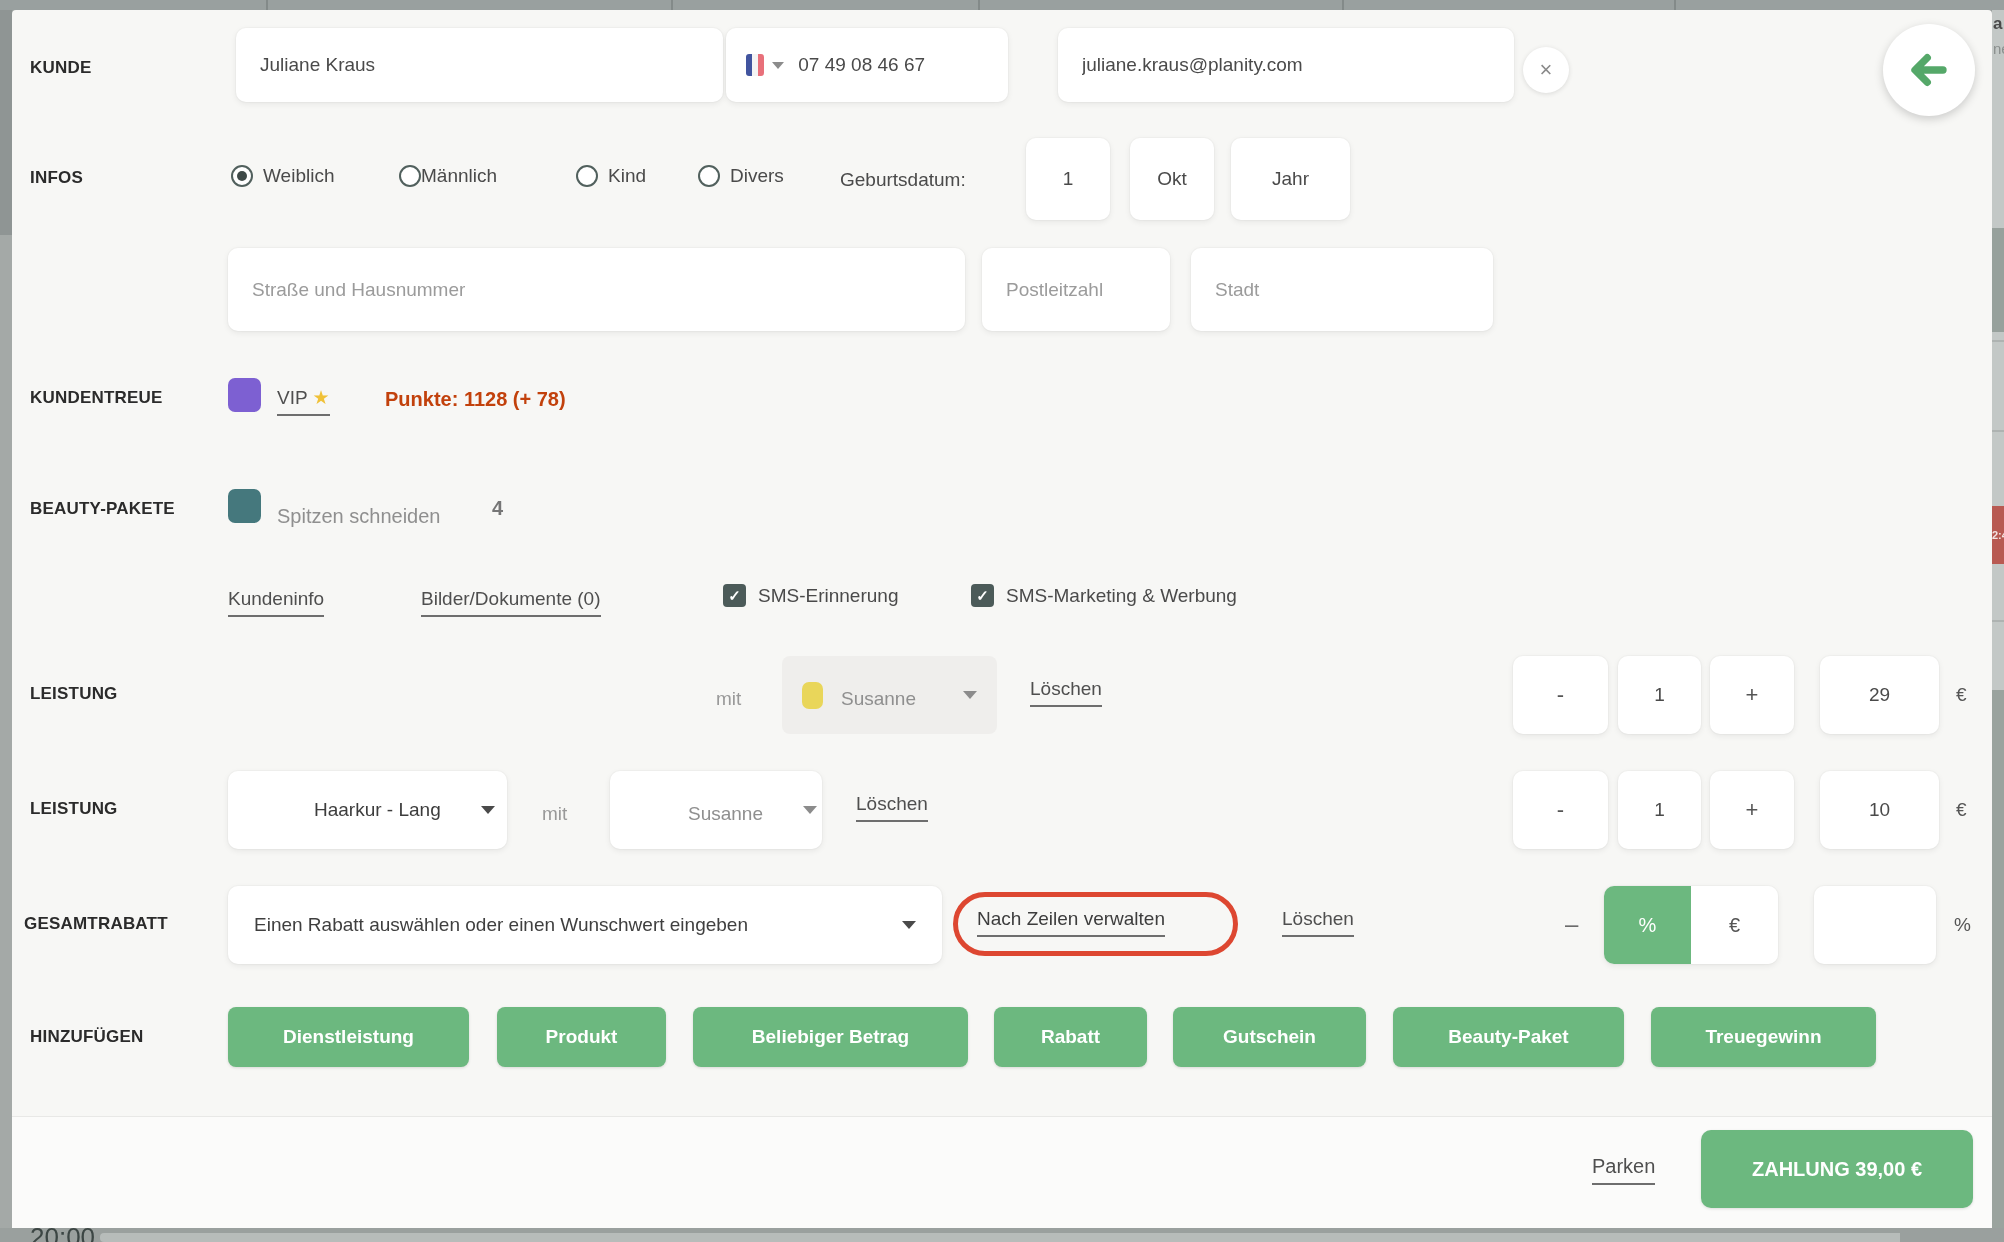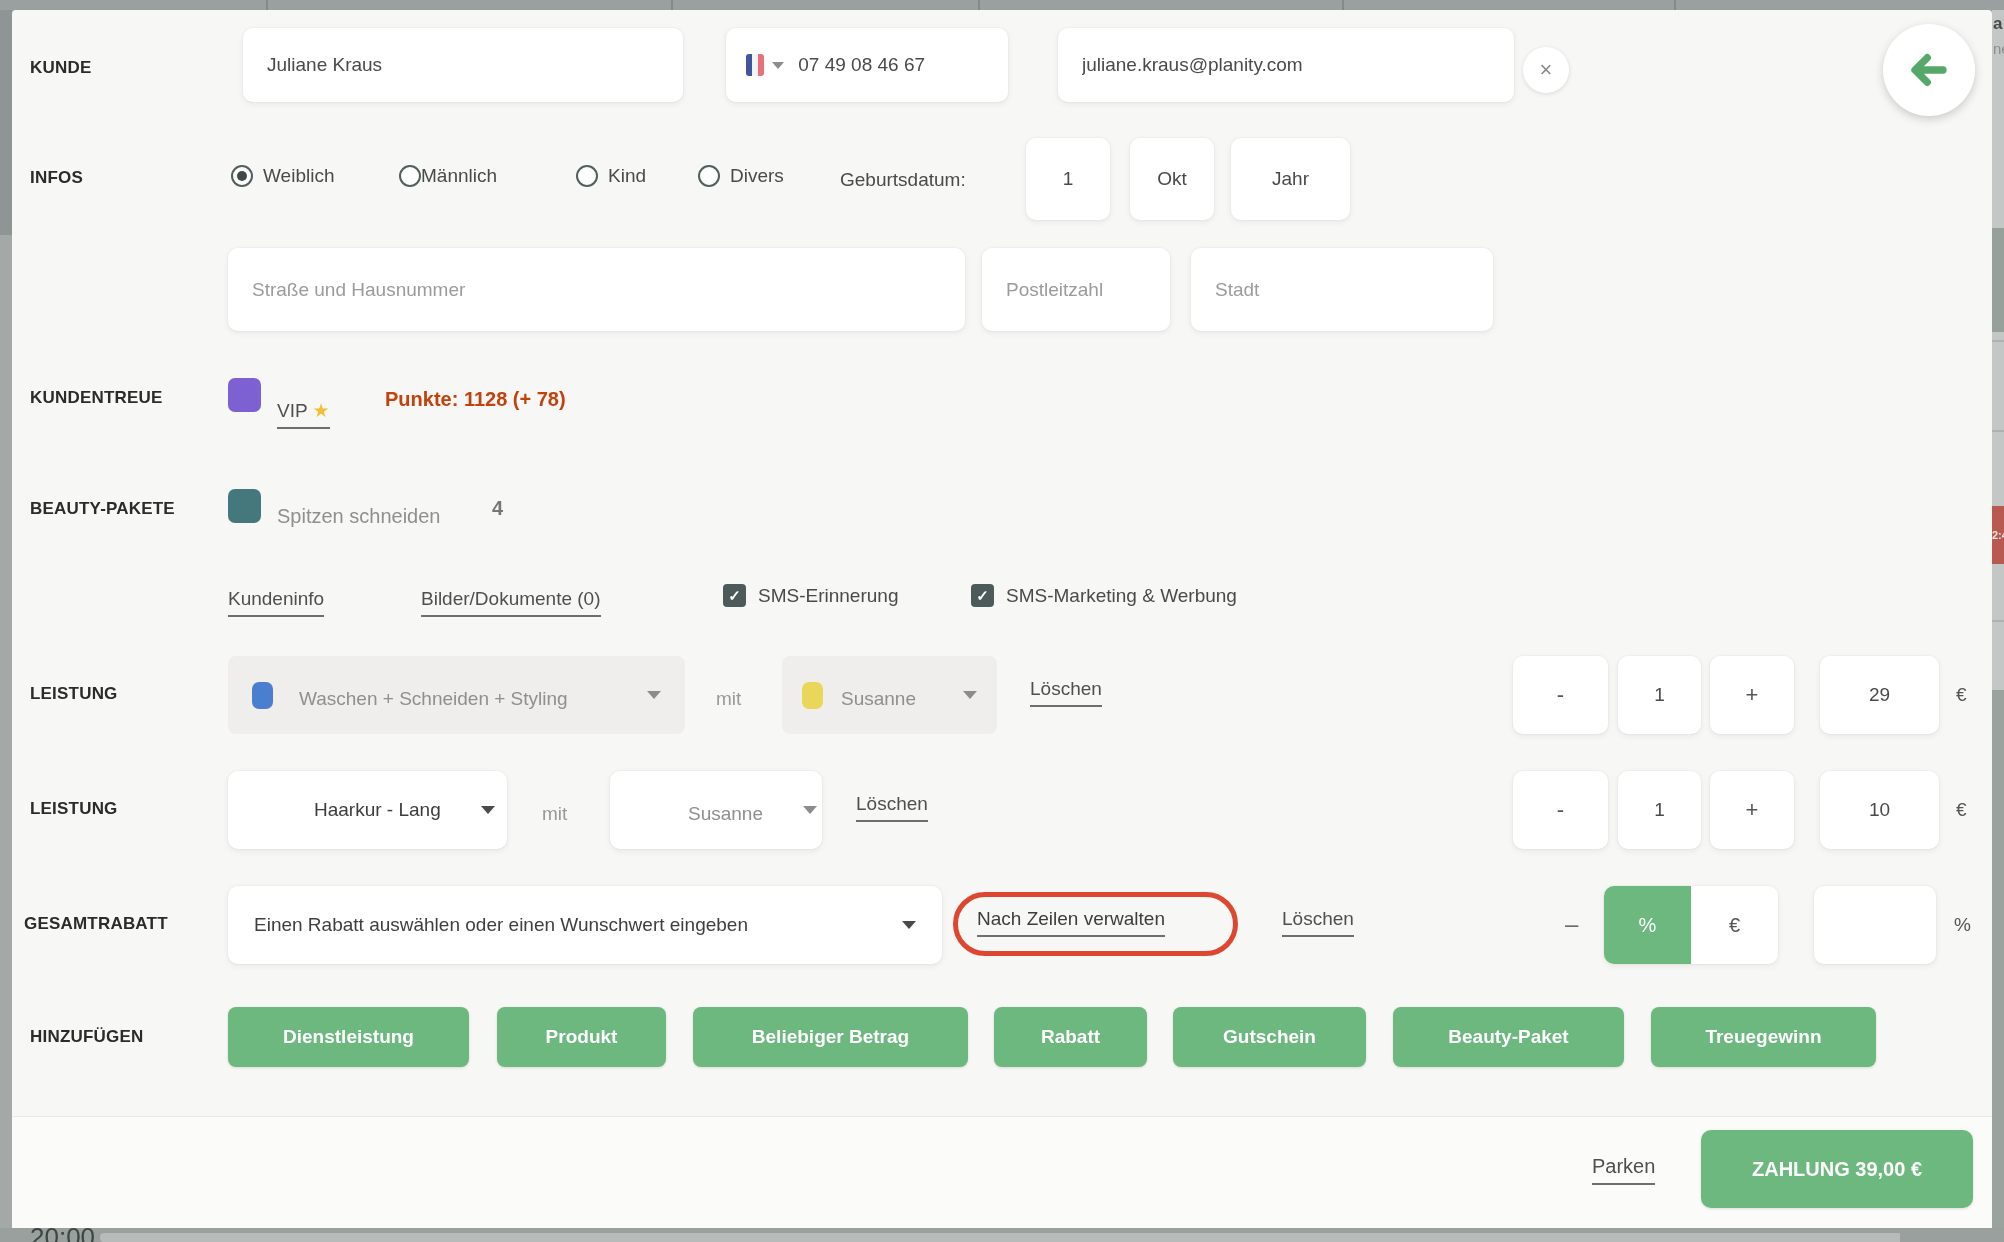--- a/index.html
+++ b/index.html
@@ -98,21 +98,21 @@
     <div class="zoneB"></div>
   </div>
   <div class="abs bottomstrip">
     <div class="time">20:00</div>
     <div class="stripe"></div>
   </div>
 
   <div class="abs panel">
 
     <div class="abs lbl" style="left:18px; top:48px;">KUNDE</div>
-    <div class="abs box" style="left:231px; top:18px; width:440px; height:74px;">
+    <div class="abs box" style="left:224px; top:18px; width:487px; height:74px;">
       <input class="field" value="Juliane Kraus" style="">
     </div>
     <div class="abs box vcenter" style="left:714px; top:18px; width:282px; height:74px; padding:0 20px;">
       <span class="flag">
         <div style="background:#41549f"></div>
           <div style="background:#f4f4f4"></div>
           <div style="background:#e8707a"></div>
       </span>
       <span class="caret sm" style="margin-left:8px;"></span>
       <input class="field" style="padding: 0px 0px 0px 14px;" value="07 49 08 46 67">
@@ -156,45 +156,40 @@
     </div>
     <div class="abs box" style="left:970px; top:238px; width:188px; height:83px;">
       <input class="field" placeholder="Postleitzahl" style="">
     </div>
     <div class="abs box" style="left:1179px; top:238px; width:302px; height:83px;">
       <input class="field" placeholder="Stadt" style="">
     </div>
 
     <div class="abs lbl" style="left:18px; top:378px;">KUNDENTREUE</div>
     <div class="abs chip" style="left:216px; top:368px; width:33px; height:34px; background:#7d60d2;"></div>
-    <div class="abs link" style="left:265px; top:376px;margin-top:13px;"><span>VIP</span> <span style="color:#f0c137;">★</span></div>
+    <div class="abs link" style="left:265px; top:376px;"><span>VIP</span> <span style="color:#f0c137;">★</span></div>
     <div class="abs" style="left:345px; top:378px; font-size:20px; font-weight:700; color:#c2410c; white-space:nowrap;margin-left:28px;">Punkte: 1128 (+ 78)</div>
 
     <div class="abs lbl" style="left:18px; top:489px;">BEAUTY-PAKETE</div>
     <div class="abs chip" style="left:216px; top:479px; width:33px; height:34px; background:#45787d;"></div>
     <div class="abs txt gray" style="left:265px; top:487px; font-size:20px;">Spitzen schneiden</div>
     <div class="abs" style="left:480px; top:487px; font-size:20px; font-weight:700; color:#767676;">4</div>
 
     <div class="abs link" style="left:216px; top:578px;">Kundeninfo</div>
     <div class="abs link" style="left:409px; top:578px;">Bilder/Dokumente (0)</div>
     <div class="abs vcenter" style="left:711px; top:574px; gap:12px;">
       <span class="cb">✓</span>
       <span class="txt">SMS-Erinnerung</span>
     </div>
     <div class="abs vcenter" style="left:959px; top:574px; gap:12px;">
       <span class="cb">✓</span>
       <span class="txt">SMS-Marketing &amp; Werbung</span>
     </div>
 
     <div class="abs lbl" style="left:18px; top:674px;">LEISTUNG</div>
-    <div class="abs ddgray" style="left:216px; top:646px; width:457px; height:78px; padding:0 24px;">
-      <span class="chip" style="width:21px; height:27px; background:#4a7fd0;"></span>
-      <span class="txt gray" style="margin-left:26px; flex:1;">Waschen + Schneiden + Styling</span>
-      <span class="caret"></span>
-    </div>
     <div class="abs txt" style="left:704px; top:678px; color:#999;">mit</div>
     <div class="abs ddgray" style="left:770px; top:646px; width:215px; height:78px; padding:0 20px;">
       <span class="chip" style="width:21px; height:27px; background:#e9d65a;"></span>
       <span class="txt gray" style="margin-left:18px; flex:1;">Susanne</span>
       <span class="caret"></span>
     </div>
     <div class="abs link" style="left:1018px; top:668px;">Löschen</div>
     <div class="abs box center" style="left:1501px; top:646px; width:95px; height:78px; font-size:22px; color:#555;">-</div>
     <div class="abs box center txt" style="left:1606px; top:646px; width:83px; height:78px;">1</div>
     <div class="abs box center" style="left:1698px; top:646px; width:84px; height:78px; font-size:22px; color:#555;">+</div>

